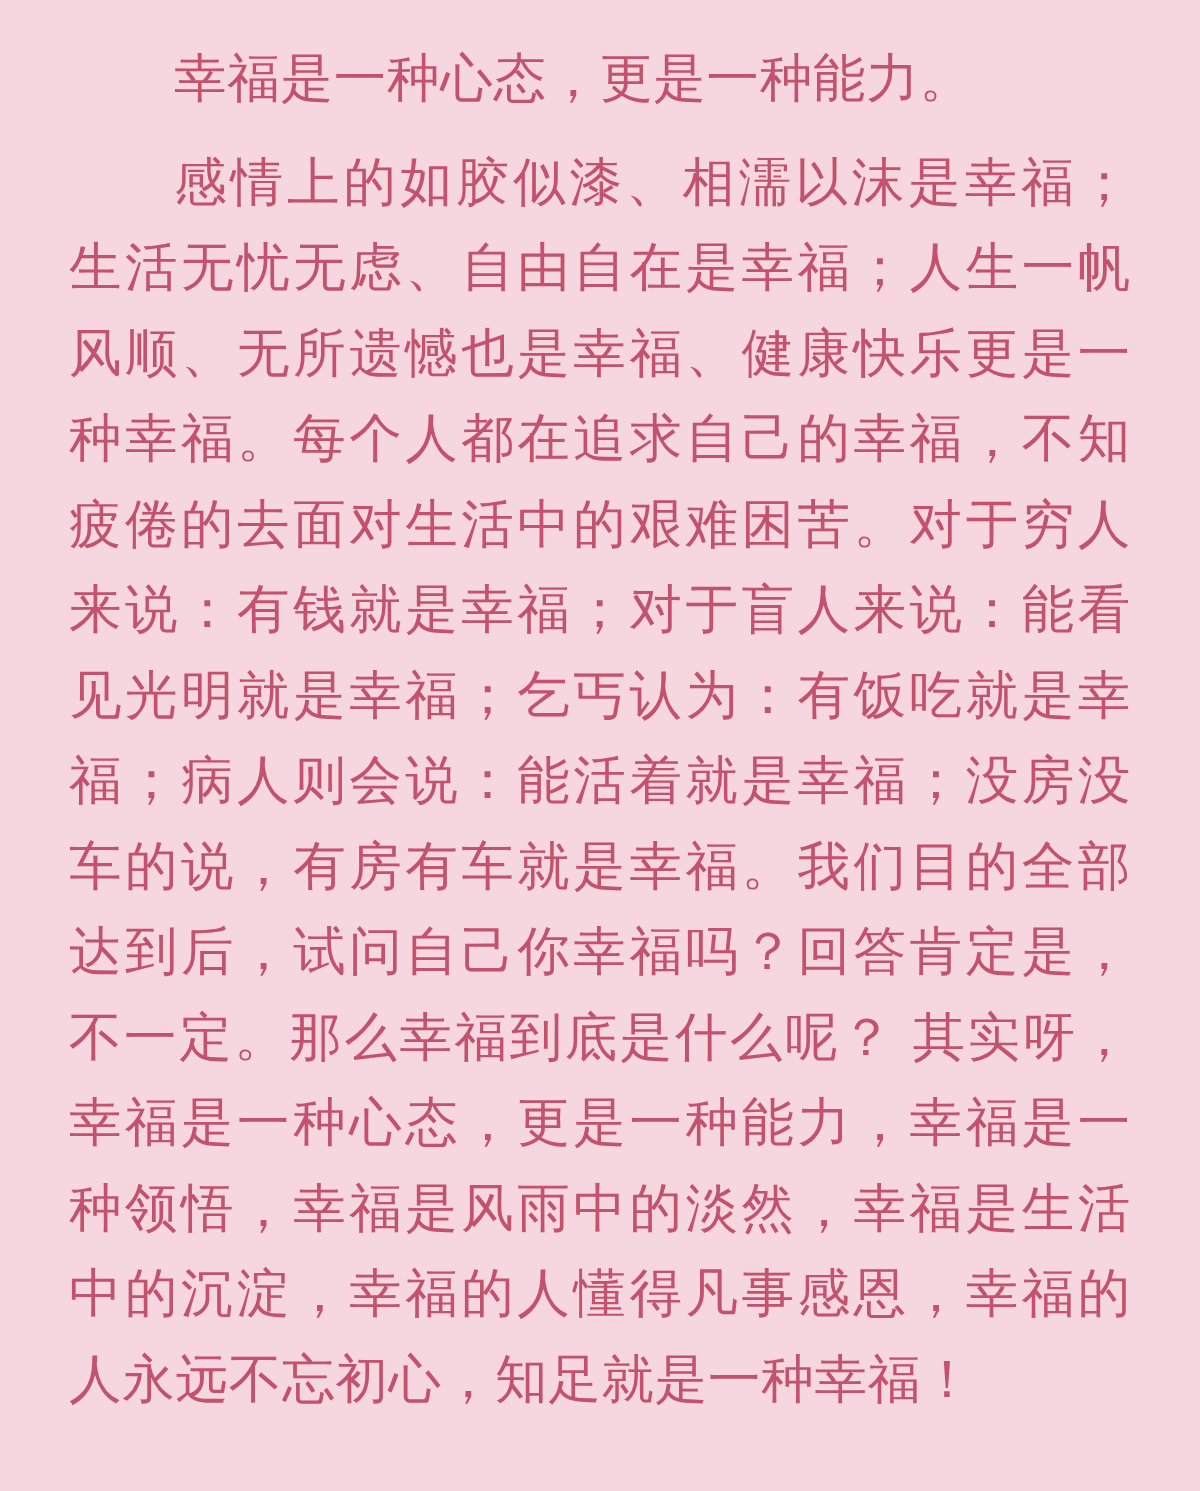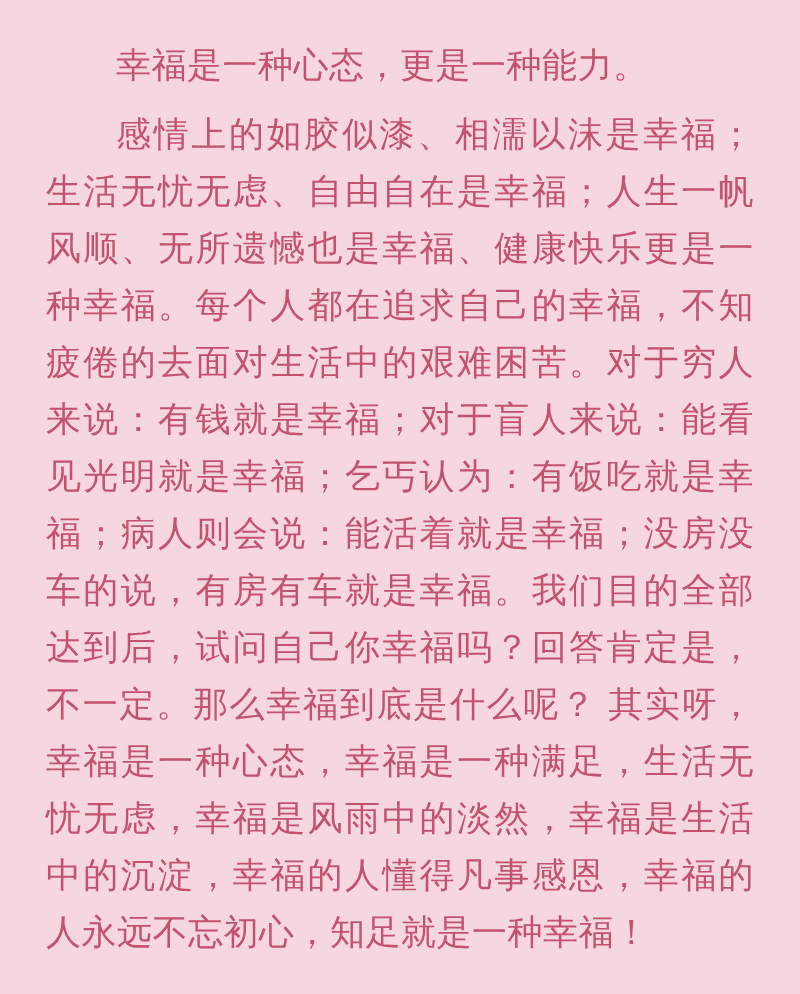--- a/index.html
+++ b/index.html
@@ -10,21 +10,21 @@
     width: 800px;
     height: 994px;
     background: #f6d7e0;
     font-family: "Liberation Sans", sans-serif;
     overflow: hidden;
   }
   .page {
     width: 800px;
     height: 994px;
     box-sizing: border-box;
-    padding: 36px 46px 10px 46px;
+    padding: 24px 46px 10px 46px;
     background: #f6d7e0;
     display: block;
   }
   .para {
     color: #c2526e;
     font-size: 35px;
     line-height: 57px;
     letter-spacing: 0.5px;
     text-indent: 70px;
     margin: 0;
@@ -37,14 +37,14 @@
   }
   .para.body {
     text-indent: 70px;
   }
 </style>
 </head>
 <body>
 
 <div class="page">
   <p class="para first">幸福是一种心态，更是一种能力。</p>
-  <p class="para body">感情上的如胶似漆、相濡以沫是幸福；生活无忧无虑、自由自在是幸福；人生一帆风顺、无所遗憾也是幸福、健康快乐更是一种幸福。每个人都在追求自己的幸福，不知疲倦的去面对生活中的艰难困苦。对于穷人来说：有钱就是幸福；对于盲人来说：能看见光明就是幸福；乞丐认为：有饭吃就是幸福；病人则会说：能活着就是幸福；没房没车的说，有房有车就是幸福。我们目的全部达到后，试问自己你幸福吗？回答肯定是，不一定。那么幸福到底是什么呢？ 其实呀，幸福是一种心态，幸福是一种满足，生活无忧无虑，幸福是风雨中的淡然，幸福是生活中的沉淀，幸福的人懂得凡事感恩，幸福的人永远不忘初心，知足就是一种幸福！</p>
+  <p class="para body">感情上的如胶似漆、相濡以沫是幸福；生活无忧无虑、自由自在是幸福；人生一帆风顺、无所遗憾也是幸福、健康快乐更是一种幸福。每个人都在追求自己的幸福，不知疲倦的去面对生活中的艰难困苦。对于穷人来说：有钱就是幸福；对于盲人来说：能看见光明就是幸福；乞丐认为：有饭吃就是幸福；病人则会说：能活着就是幸福；没房没车的说，有房有车就是幸福。我们目的全部达到后，试问自己你幸福吗？回答肯定是，不一定。那么幸福到底是什么呢？ 其实呀，幸福是一种心态，更是一种能力，幸福是一种领悟，幸福是风雨中的淡然，幸福是生活中的沉淀，幸福的人懂得凡事感恩，幸福的人永远不忘初心，知足就是一种幸福！</p>
 </div>
 
 </body></html>

